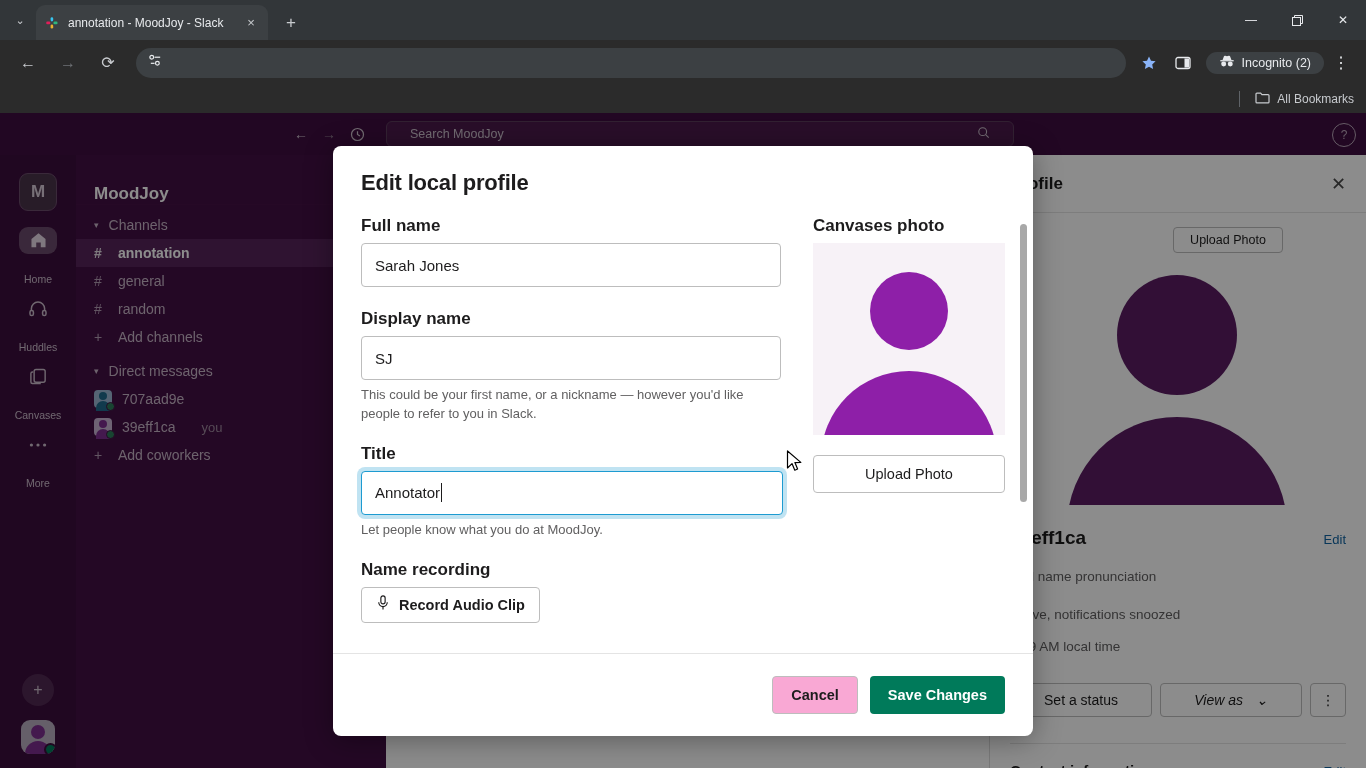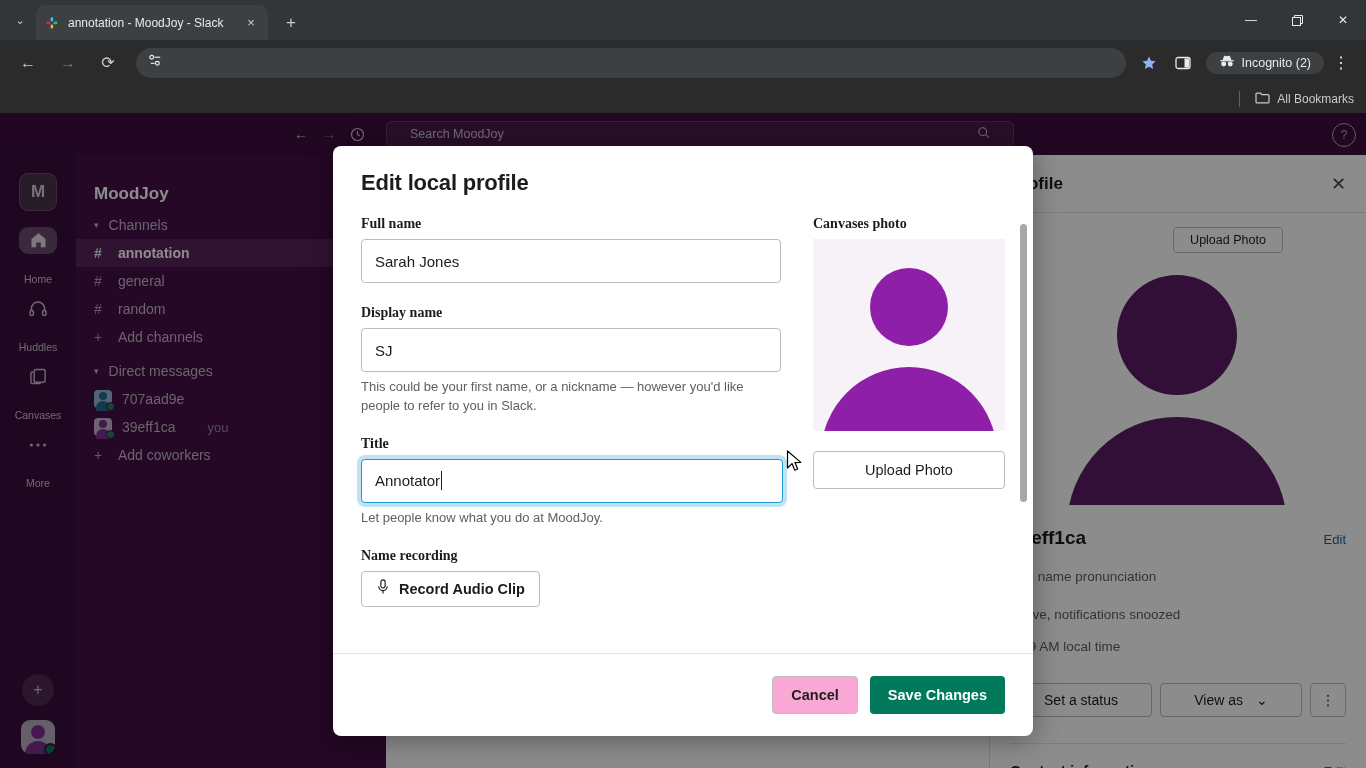--- a/index.html
+++ b/index.html
@@ -182,21 +182,21 @@
     border-radius: 50%;
   }
   .dm-avatar .a-body {
     position: absolute; left: 2px; top: 11px; width: 14px; height: 10px;
     border-radius: 7px 7px 0 0;
   }
   .dm-avatar .a-dot {
     position: absolute; right: -3px; bottom: -3px; width: 9px; height: 9px;
     border-radius: 50%; background: #2d7d5a; border: 1.5px solid #430f44;
   }
-  .dm-you { color: #9c879c; font-weight: 400; font-size: 13px; margin-left: 22px; }
+  .dm-you { color: #9c879c; font-weight: 400; font-size: 13px; margin-left: 16px; }
 
   
   .profile-panel {
     position: absolute; right: 0; top: 42px; width: 377px; bottom: 0;
     background: #ffffff; border-left: 1px solid #dddddd;
   }
   .pp-header {
     height: 58px; display: flex; align-items: center; padding: 0 20px;
     border-bottom: 1px solid #e4e4e4;
   }
@@ -232,21 +232,21 @@
   .pp-actions {
     position: absolute; left: 20px; right: 20px; top: 528px;
     display: flex; gap: 8px; align-items: center;
   }
   .pp-btn {
     height: 34px; border: 1px solid #bdbdbd; border-radius: 4px;
     background: #fff; display: flex; align-items: center;
     justify-content: center; font-size: 14px; color: #1d1c1d; padding: 0 12px;
   }
   .pp-btn.grow { flex: 1; }
-  .pp-btn.viewas { flex: 1; gap: 13px; }
+  .pp-btn.viewas { flex: 1; gap: 13px; font-style: italic; }
   .pp-btn.kebab { width: 36px; flex: 0 0 36px; }
   .pp-ci-row {
     position: absolute; left: 20px; right: 20px; top: 588px;
     display: flex; align-items: baseline;
     border-top: 1px solid #e4e4e4; padding-top: 18px;
   }
   .pp-ci-title { font-size: 15px; font-weight: 700; color: #1d1c1d; flex: 1; }
 
   
   .main-area {
@@ -268,21 +268,21 @@
   .modal-body {
     position: absolute; left: 0; top: 0; right: 0; height: 507px;
     overflow: hidden;
   }
   .modal-title {
     position: absolute; left: 28px; top: 24px;
     font-size: 22px; font-weight: 700; color: #1d1c1d; letter-spacing: -.2px;
   }
   .form-col { position: absolute; left: 28px; top: 70px; width: 422px; }
   .field-label {
-    font-size: 14px; font-weight: 700; color: #1d1c1d; margin-bottom: 7px; font-family: Liberation Serif, serif;
+    font-size: 17px; font-weight: 700; color: #1d1c1d; margin-bottom: 7px;
   }
   .text-input {
     width: 420px; height: 44px; border: 1px solid #bdbdbd; border-radius: 4px;
     background: #fff; display: flex; align-items: center; padding: 0 13px;
     font-size: 15px; color: #1d1c1d;
   }
   .text-input.focused {
     border: 1px solid #1d9bd1;
     box-shadow: 0 0 0 4px rgba(29,155,209,.28);
     width: 422px;

